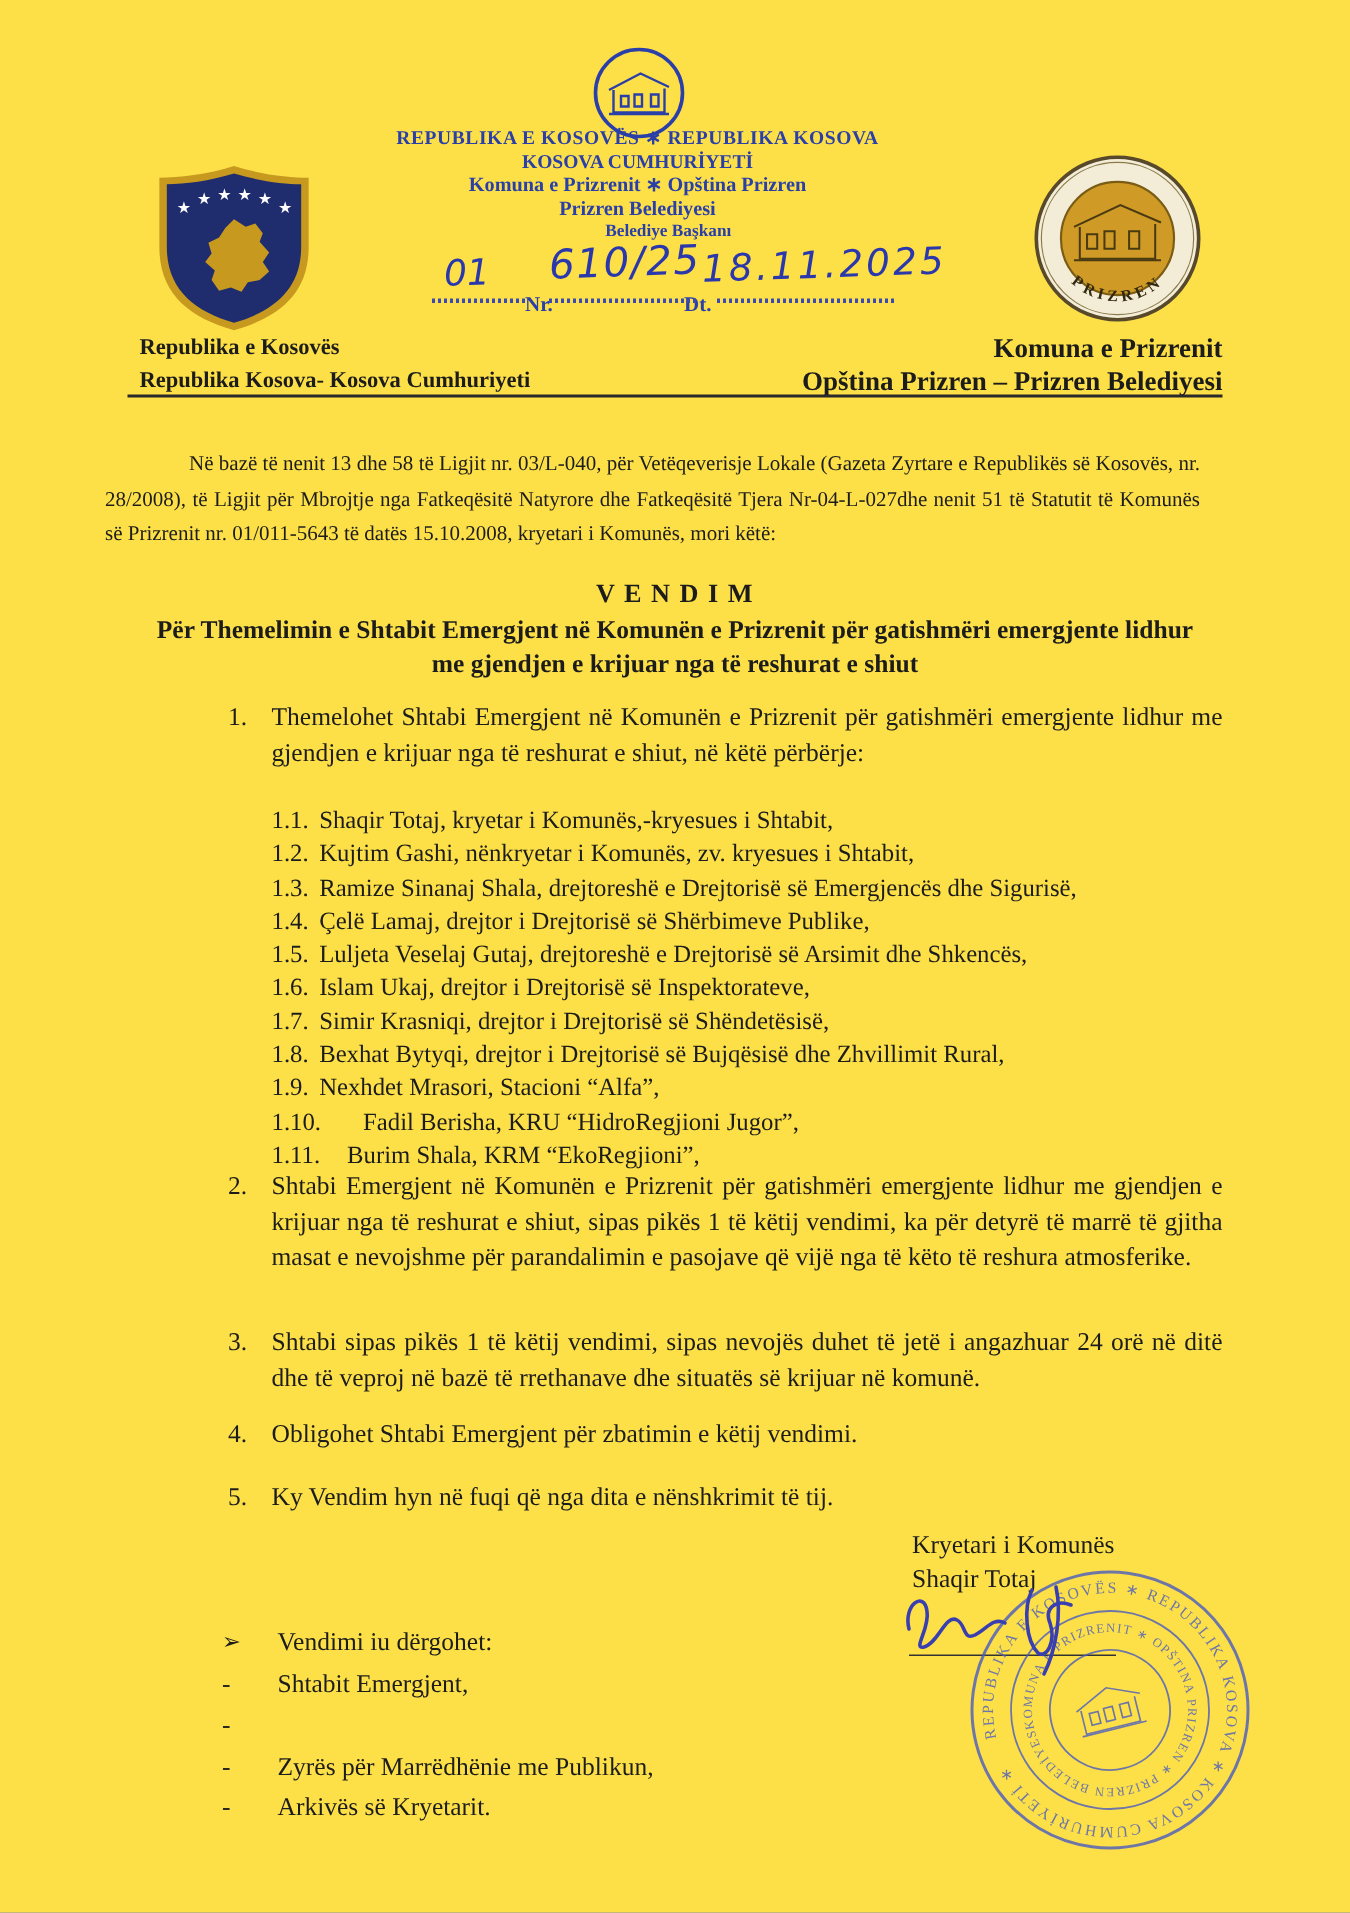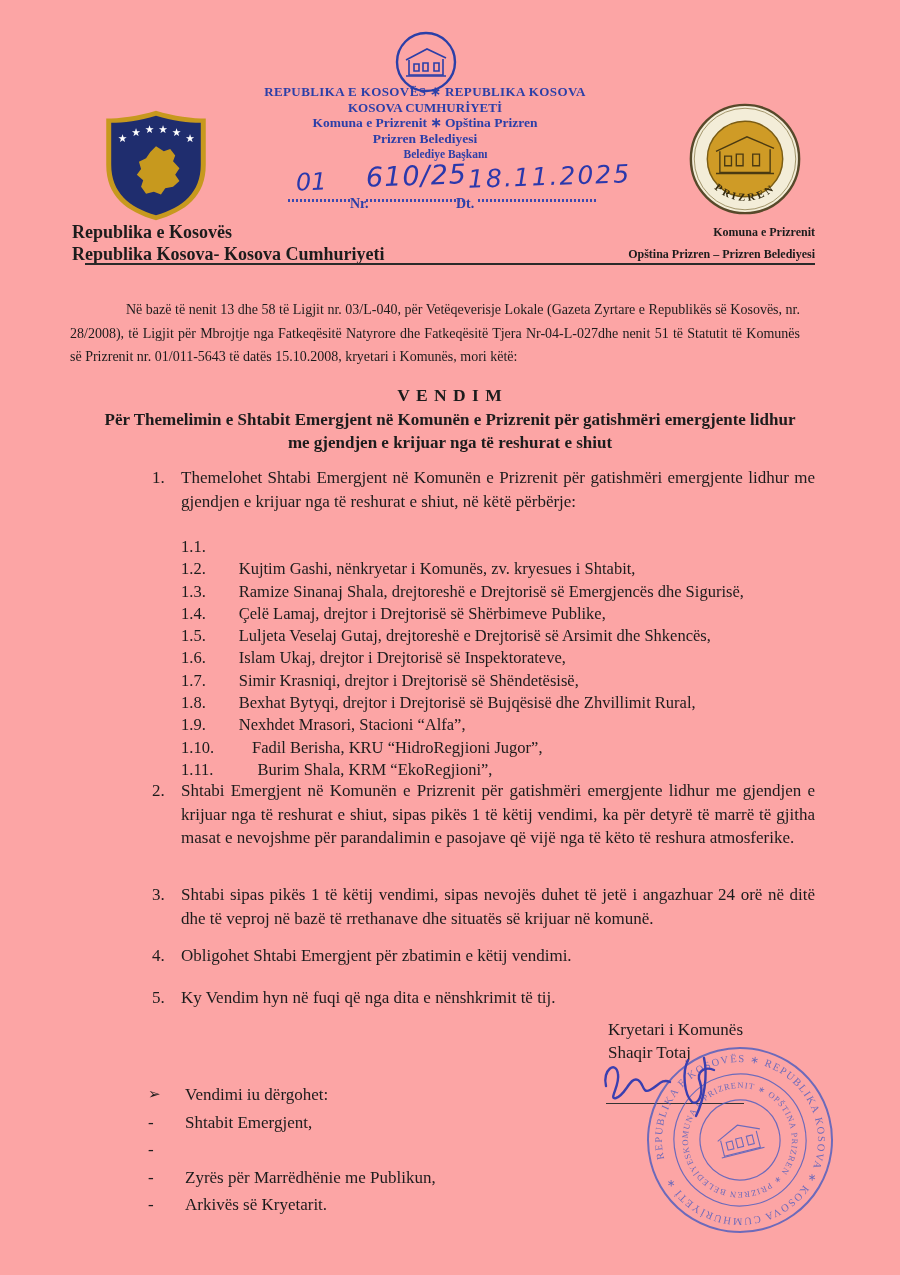--- a/index.html
+++ b/index.html
@@ -1,18 +1,18 @@
 <!DOCTYPE html>
 <html><head>
 <meta charset="utf-8">
 <style>
   html,body{margin:0;padding:0;background:#9a9a9a;}
   .page{
     position:relative;width:900px;height:1275px;margin:0 auto;
-    background:#fca5a5;overflow:hidden;
+    background:#fde047;overflow:hidden;
     font-family:"Liberation Serif",serif;color:#1c1c1c;
   }
   
   .center-logo{position:absolute;left:394px;top:30px;width:64px;height:64px;}
   .stamp-head{position:absolute;left:205px;top:84px;width:440px;text-align:center;color:#2b3fa8;font-weight:bold;line-height:1.2;}
   .stamp-head .l1{font-size:13px;letter-spacing:.4px;white-space:pre;}
   .stamp-head .l2{font-size:13px;white-space:pre;}
   .stamp-head .l3{font-size:13.5px;white-space:pre;}
   .stamp-head .l4{font-size:13.5px;white-space:pre;}
   .stamp-head .l5{font-size:11.5px;white-space:pre;}
@@ -26,37 +26,37 @@
   .reg-label.nr{left:350px;}
   .reg-label.dt{left:456px;}
   .micro{position:absolute;top:39px;height:3px;background:repeating-linear-gradient(90deg,#3a4ab0 0 2px,transparent 2px 4px);}
   .micro.m1{left:288px;width:64px;}
   .micro.m2{left:366px;width:100px;}
   .micro.m3{left:478px;width:120px;}
   
   .coat{position:absolute;left:99px;top:105px;width:114px;height:118px;}
   .seal{position:absolute;left:687px;top:101px;width:116px;height:116px;}
   
-  .org-left{position:absolute;left:72px;top:221px;font-size:18px;font-weight:bold;line-height:22px;}
-  .org-right{position:absolute;right:85px;top:221px;font-size:12px;font-weight:bold;line-height:22px;text-align:right;}
+  .org-left{position:absolute;left:93px;top:221px;font-size:15px;font-weight:bold;line-height:22px;}
+  .org-right{position:absolute;right:85px;top:221px;font-size:18px;font-weight:bold;line-height:22px;text-align:right;}
   .head-rule{position:absolute;left:85px;top:263px;width:730px;height:0;border-top:2.2px solid #2a2a2a;}
   
   .intro{position:absolute;left:70px;top:284px;width:730px;font-size:14px;line-height:23.6px;text-align:justify;text-indent:56px;}
   .vtitle{position:absolute;left:85px;top:385px;width:730px;text-align:center;font-size:17.5px;font-weight:bold;letter-spacing:1px;}
   .vsubtitle{position:absolute;left:100px;top:408px;width:700px;text-align:center;font-size:17px;font-weight:bold;line-height:23px;}
   .num-item{position:absolute;left:152px;width:663px;display:flex;font-size:17px;line-height:23.6px;}
   .num-item .no{width:29px;flex:none;}
   .num-item .tx{flex:1;text-align:justify;font-family:Liberation Serif, serif;}
   .i1{top:466px;}
   .i2{top:779px;}
   .i3{top:883px;}
   .i4{top:944px;}
   .i5{top:986px;}
   .members{position:absolute;left:181px;top:536px;width:634px;font-size:16.5px;line-height:22.3px;}
-  .members .m{display:flex;gap:26px;}
+  .members .m{display:flex;}
   .members .no{flex:none;margin-right:7px;}
   
   .sig-block{position:absolute;left:608px;top:1018px;font-size:17px;line-height:23px;}
   .sig-line{position:absolute;left:606px;top:1103px;width:138px;border-top:1.4px solid #333;}
   .sig-svg{position:absolute;left:592px;top:1042px;width:180px;height:80px;z-index:3;}
   .round-stamp{position:absolute;left:644px;top:1044px;width:192px;height:192px;opacity:.8;transform:rotate(-14deg);z-index:2;}
   
   .dist{position:absolute;left:148px;top:1081px;font-size:17px;line-height:27.6px;}
   .dist .row{display:flex;}
   .dist .marker{width:37px;flex:none;}
@@ -142,20 +142,21 @@
   <div class="vsubtitle">Për Themelimin e Shtabit Emergjent në Komunën e Prizrenit për gatishmëri emergjente lidhur me gjendjen e krijuar nga të reshurat e shiut</div>
 
   <div class="num-item i1">
     <span class="no">1.</span>
     <span class="tx">Themelohet Shtabi Emergjent në Komunën e Prizrenit për gatishmëri emergjente lidhur me gjendjen e krijuar nga të reshurat e shiut, në këtë përbërje:</span>
   </div>
 
   <div class="members">
     <div class="m">
         <span class="no">1.1.</span>
+        <span>Shaqir Totaj, kryetar i Komunës,-kryesues i Shtabit,</span>
       </div>
     <div class="m">
         <span class="no">1.2.</span>
         <span>Kujtim Gashi, nënkryetar i Komunës,  zv. kryesues i Shtabit,</span>
       </div>
     <div class="m">
         <span class="no">1.3.</span>
         <span>Ramize Sinanaj Shala, drejtoreshë e Drejtorisë së Emergjencës dhe Sigurisë,</span>
       </div>
     <div class="m">
@@ -176,21 +177,21 @@
       </div>
     <div class="m">
         <span class="no">1.8.</span>
         <span>Bexhat Bytyqi, drejtor i Drejtorisë së Bujqësisë dhe Zhvillimit Rural,</span>
       </div>
     <div class="m">
         <span class="no">1.9.</span>
         <span>Nexhdet Mrasori, Stacioni “Alfa”,</span>
       </div>
     <div class="m">
-        <span class="no" style="margin-right:12px">1.10.</span>
+        <span class="no" style="margin-right:28px">1.10.</span>
         <span>Fadil Berisha, KRU “HidroRegjioni Jugor”,</span>
       </div>
     <div class="m">
         <span class="no" style="margin-right:18px">1.11.</span>
         <span>Burim Shala, KRM “EkoRegjioni”,</span>
       </div>
   </div>
 
   <div class="num-item i2">
     <span class="no">2.</span>

